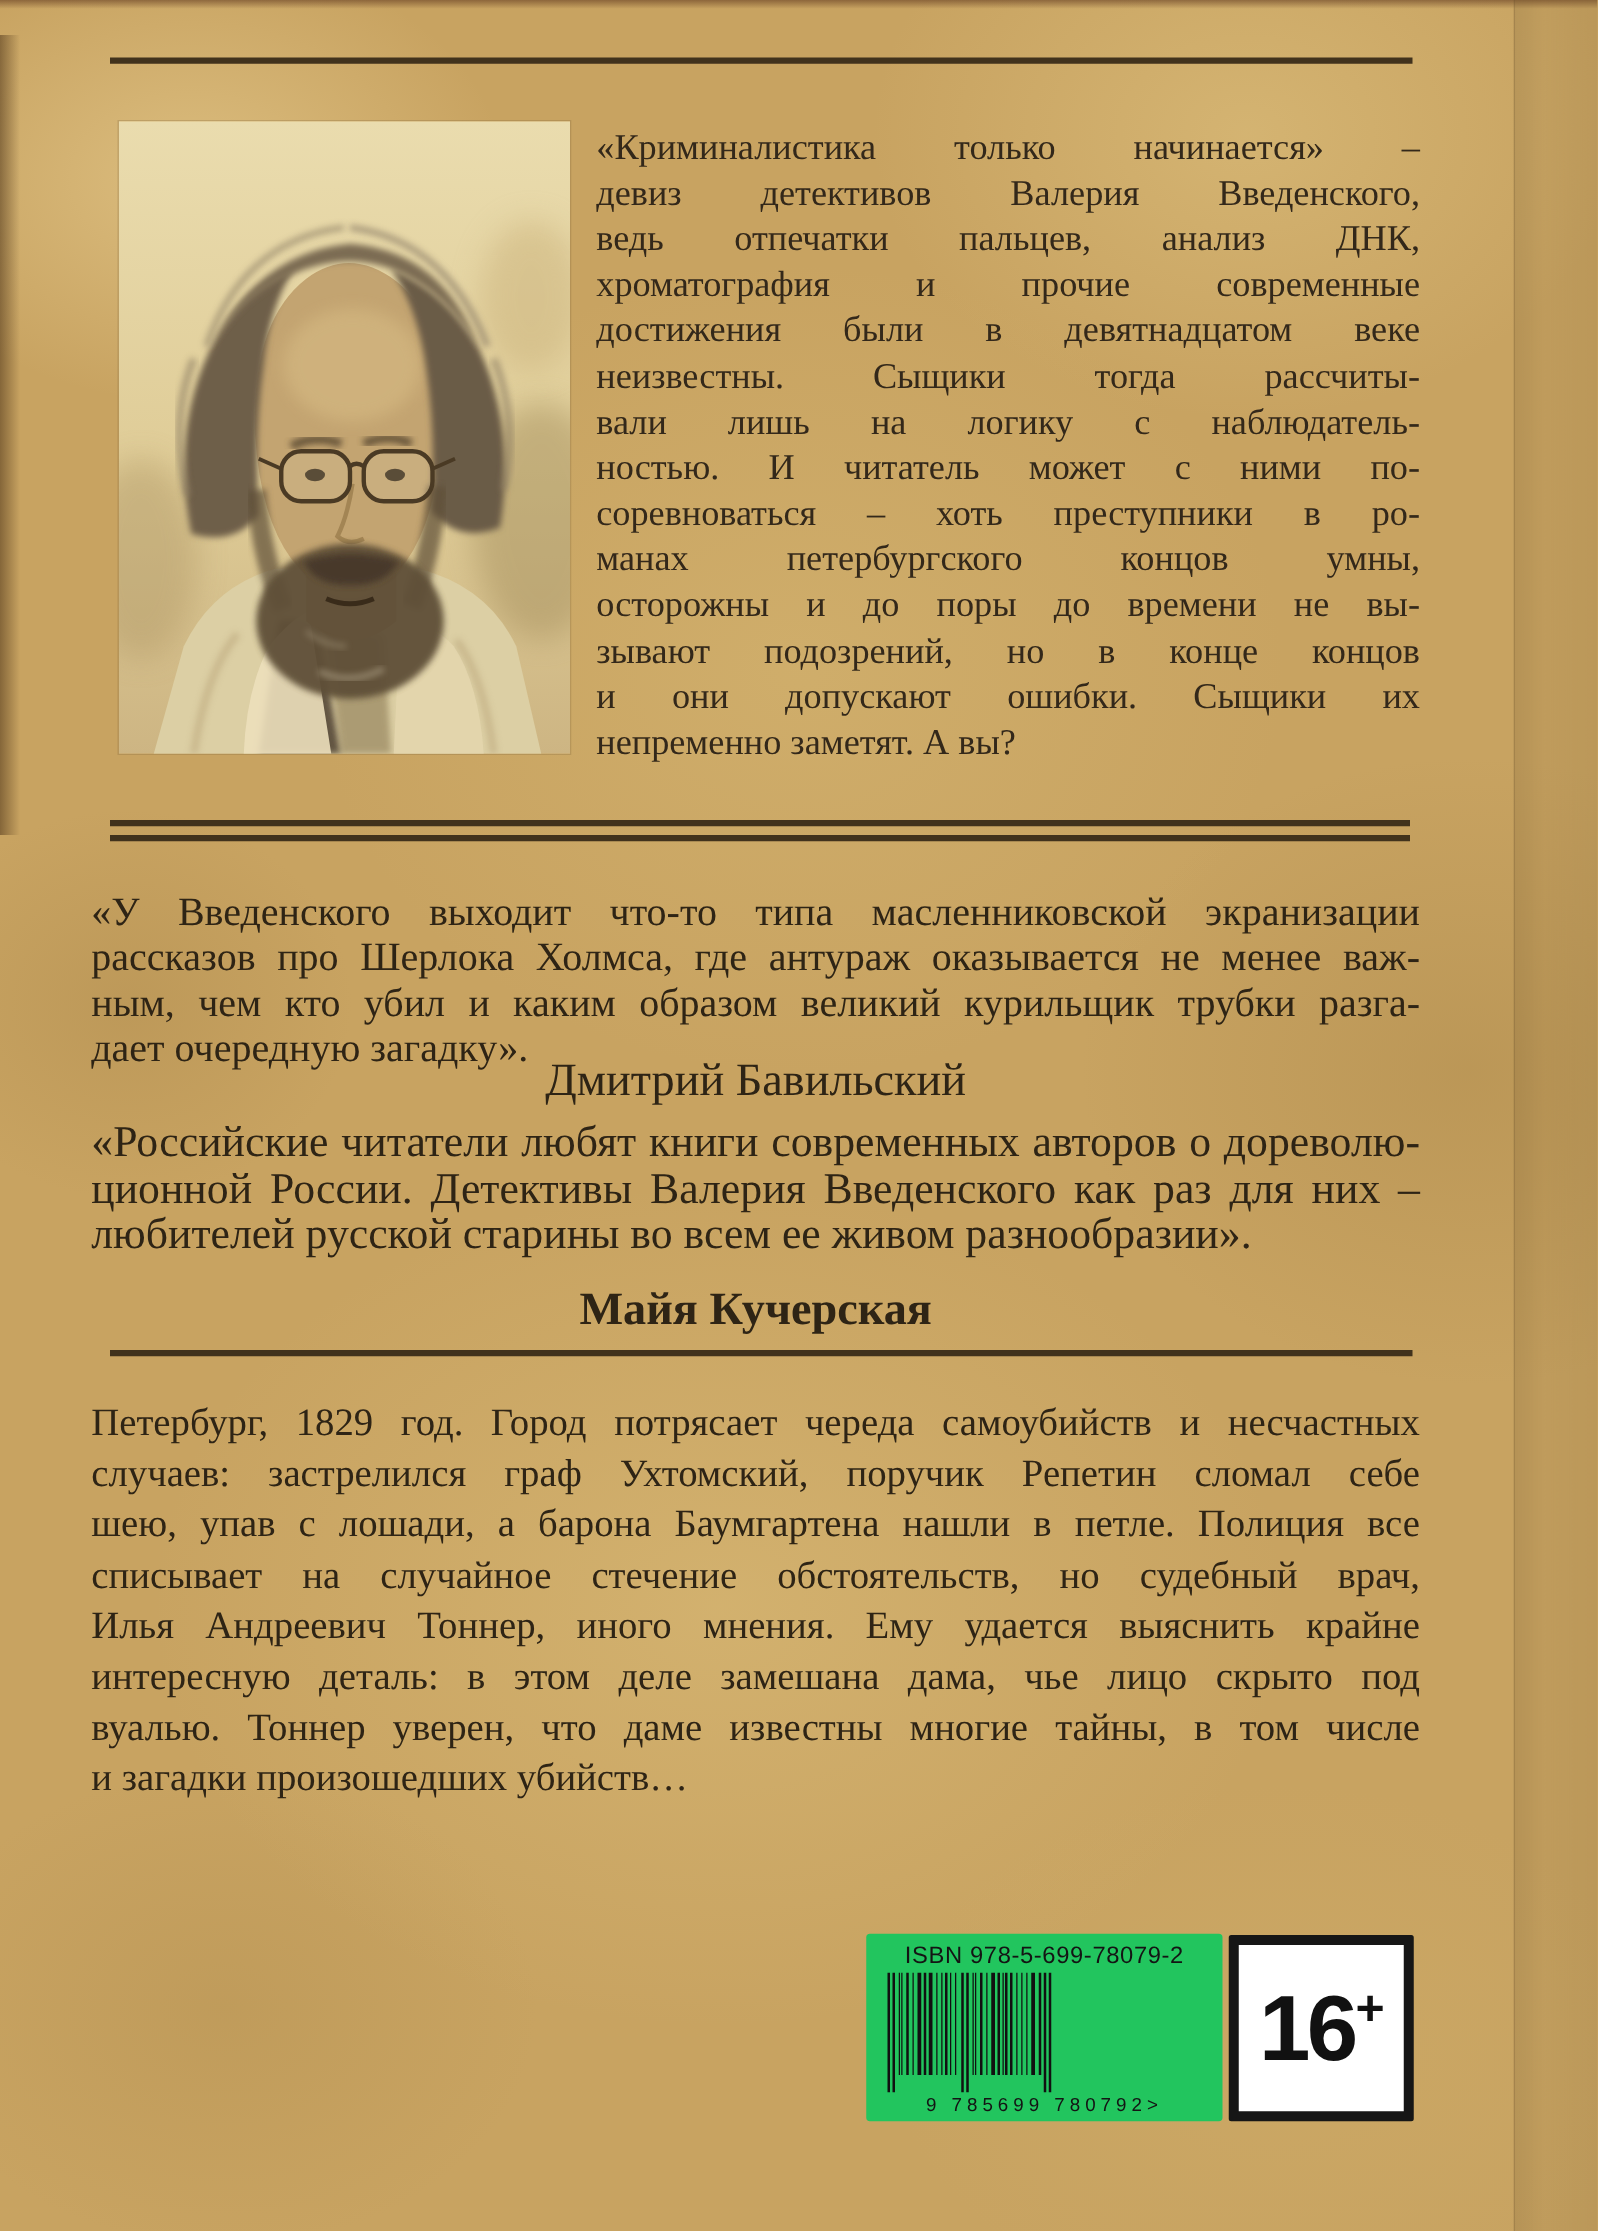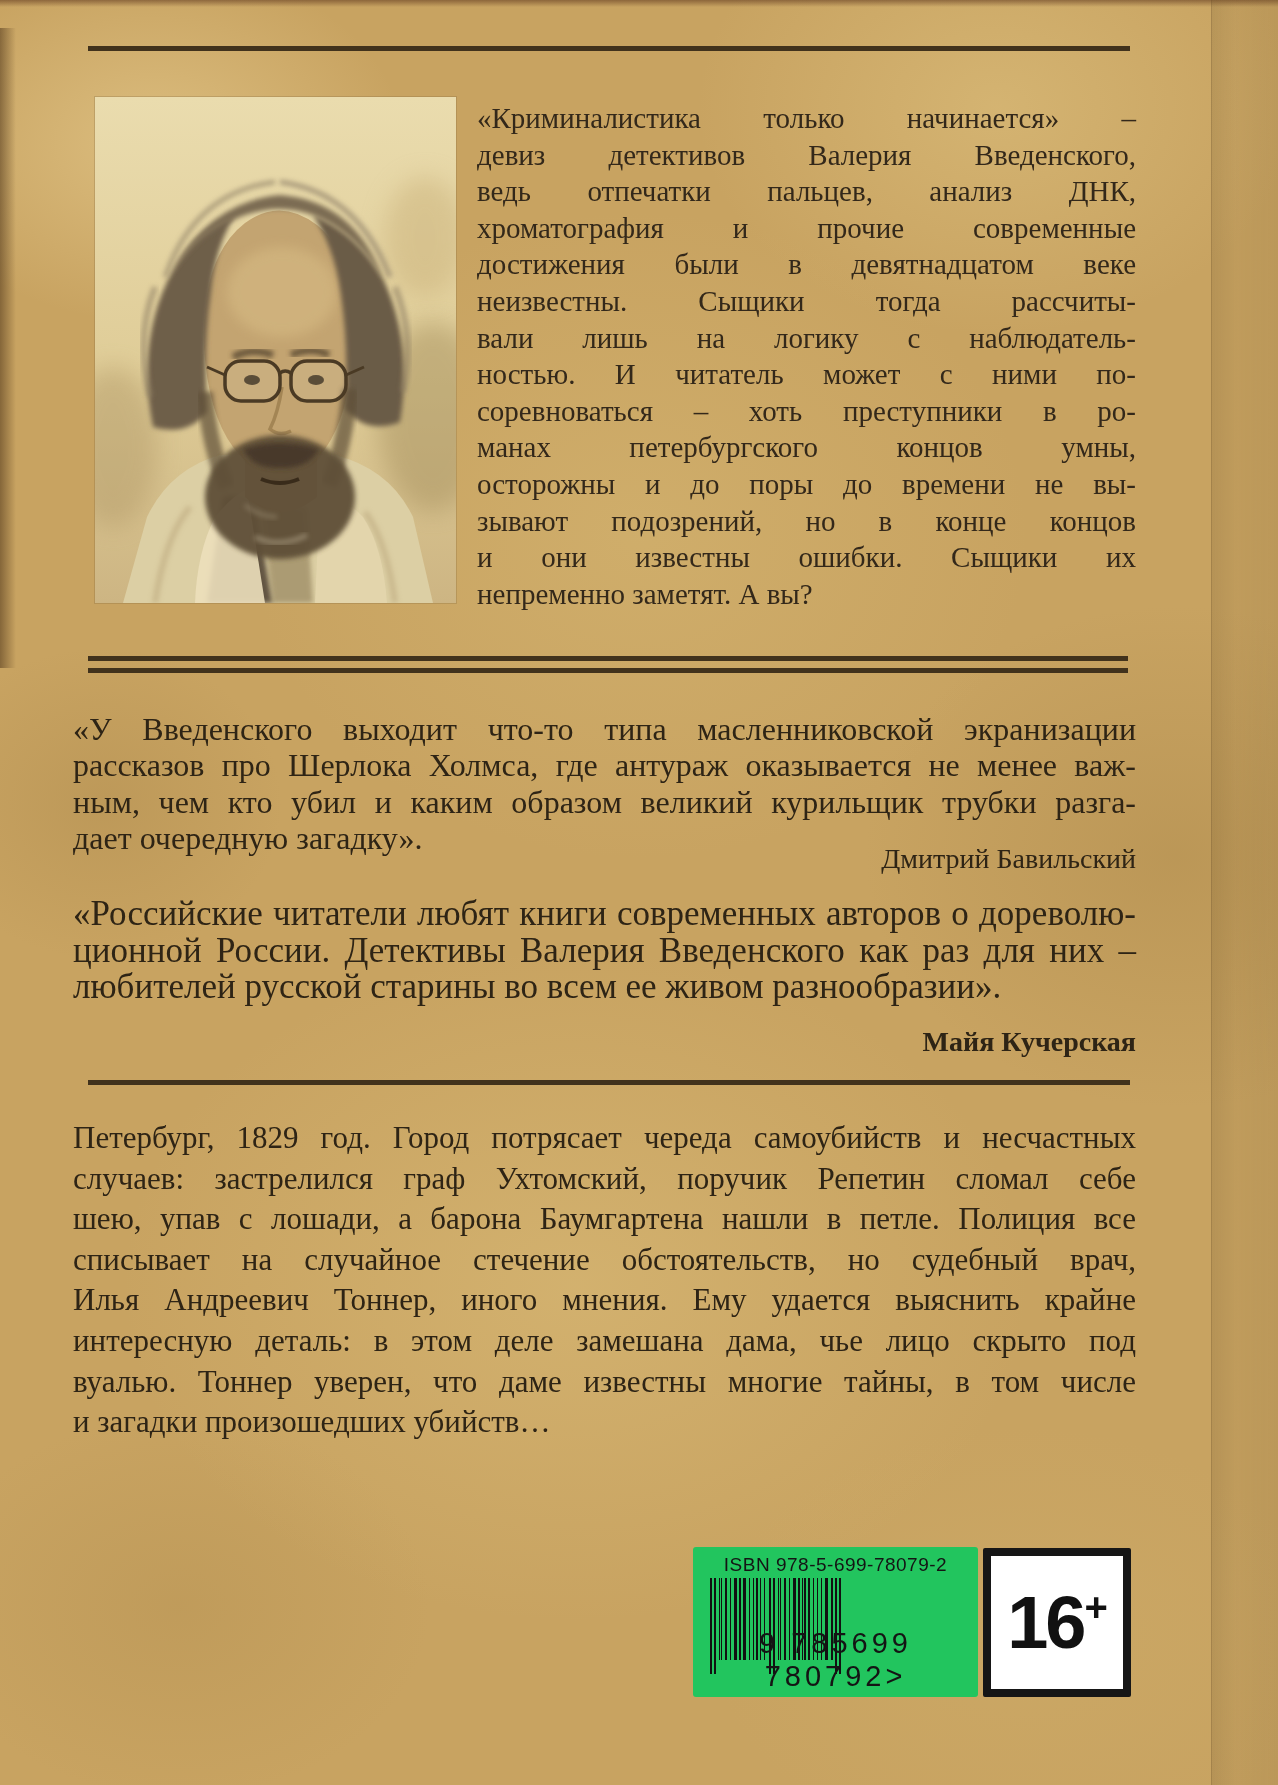--- a/index.html
+++ b/index.html
@@ -29,35 +29,35 @@
   .rule-single{left:88px;top:1080px;width:1042px;height:5px;}
   .rule-double{position:absolute;left:88px;top:656px;width:1040px;height:17px;
     border-top:5px solid #41321c;border-bottom:5px solid #41321c;box-sizing:border-box;}
   .photo{position:absolute;left:95px;top:97px;width:361px;height:506px;
     box-shadow:0 0 0 1px rgba(120,95,55,.25);}
   .annotation{position:absolute;left:477px;top:100px;width:659px;
     font-size:29px;line-height:36.6px;color:#33281a;font-weight:500;}
   .quote{position:absolute;color:#2e2415;}
   .quote-1{left:73px;top:711px;width:1063px;font-size:32px;line-height:36.3px;}
   .quote-2{left:73px;top:896px;width:1063px;font-size:35px;line-height:36.6px;}
-  .attribution{position:absolute;width:1063px;left:73px;text-align:right;
-    font-size:28px;color:#2e2415;}
+  .attribution{position:absolute;width:1063px;left:73px;text-align:center;
+    font-size:37px;color:#2e2415;}
   .attr-1{top:843px;}
   .attr-2{top:1026px;font-weight:bold;}
   .synopsis{position:absolute;left:73px;top:1118px;width:1063px;
     font-size:31px;line-height:40.6px;color:#2e2415;}
   .jline{text-align:justify;text-align-last:justify;white-space:normal;}
   .jline.last{text-align-last:left;}
   .barcode-box{position:absolute;left:693px;top:1547px;width:285px;height:150px;
     background:#22c55e;border-radius:3px;text-align:center;}
   .isbn-label{font-family:"Liberation Sans", sans-serif;font-size:19px;color:#141414;
     letter-spacing:.5px;margin-top:7px;}
   .bars{display:block;margin:2px auto 0 auto;}
   .barcode-digits{position:absolute;left:0;right:0;bottom:4px;
-    font-family:"Liberation Sans", sans-serif;font-size:29px;color:#141414;letter-spacing:4px;}
+    font-family:"Liberation Sans", sans-serif;font-size:15px;color:#141414;letter-spacing:4px;}
   .age-badge{position:absolute;left:983px;top:1548px;width:148px;height:149px;
     background:#fff;border:8px solid #161616;box-sizing:border-box;border-radius:2px;
     display:flex;align-items:center;justify-content:center;
     font-family:"Liberation Sans", sans-serif;font-weight:bold;color:#111;}
   .age-num{font-size:74px;letter-spacing:-3px;text-align:center;}
   .age-plus{font-size:40px;position:relative;top:-15px;left:1px;}
 </style>
 </head>
 <body>
 
@@ -132,21 +132,21 @@
     <div class="jline">ведь отпечатки пальцев, анализ ДНК,</div>
     <div class="jline">хроматография и прочие современные</div>
     <div class="jline">достижения были в девятнадцатом веке</div>
     <div class="jline">неизвестны. Сыщики тогда рассчиты-</div>
     <div class="jline">вали лишь на логику с наблюдатель-</div>
     <div class="jline">ностью. И читатель может с ними по-</div>
     <div class="jline">соревноваться – хоть преступники в ро-</div>
     <div class="jline">манах петербургского концов умны,</div>
     <div class="jline">осторожны и до поры до времени не вы-</div>
     <div class="jline">зывают подозрений, но в конце концов</div>
-    <div class="jline">и они известны ошибки. Сыщики их</div>
+    <div class="jline">и они допускают ошибки. Сыщики их</div>
     <div class="jline last">непременно заметят. А вы?</div>
   </div>
 
 <div class="rule-double"></div>
 
 <div class="quote quote-1">
     <div class="jline">«У Введенского выходит что-то типа масленниковской экранизации</div>
     <div class="jline">рассказов про Шерлока Холмса, где антураж оказывается не менее важ-</div>
     <div class="jline">ным, чем кто убил и каким образом великий курильщик трубки разга-</div>
     <div class="jline last">дает очередную загадку».</div>

